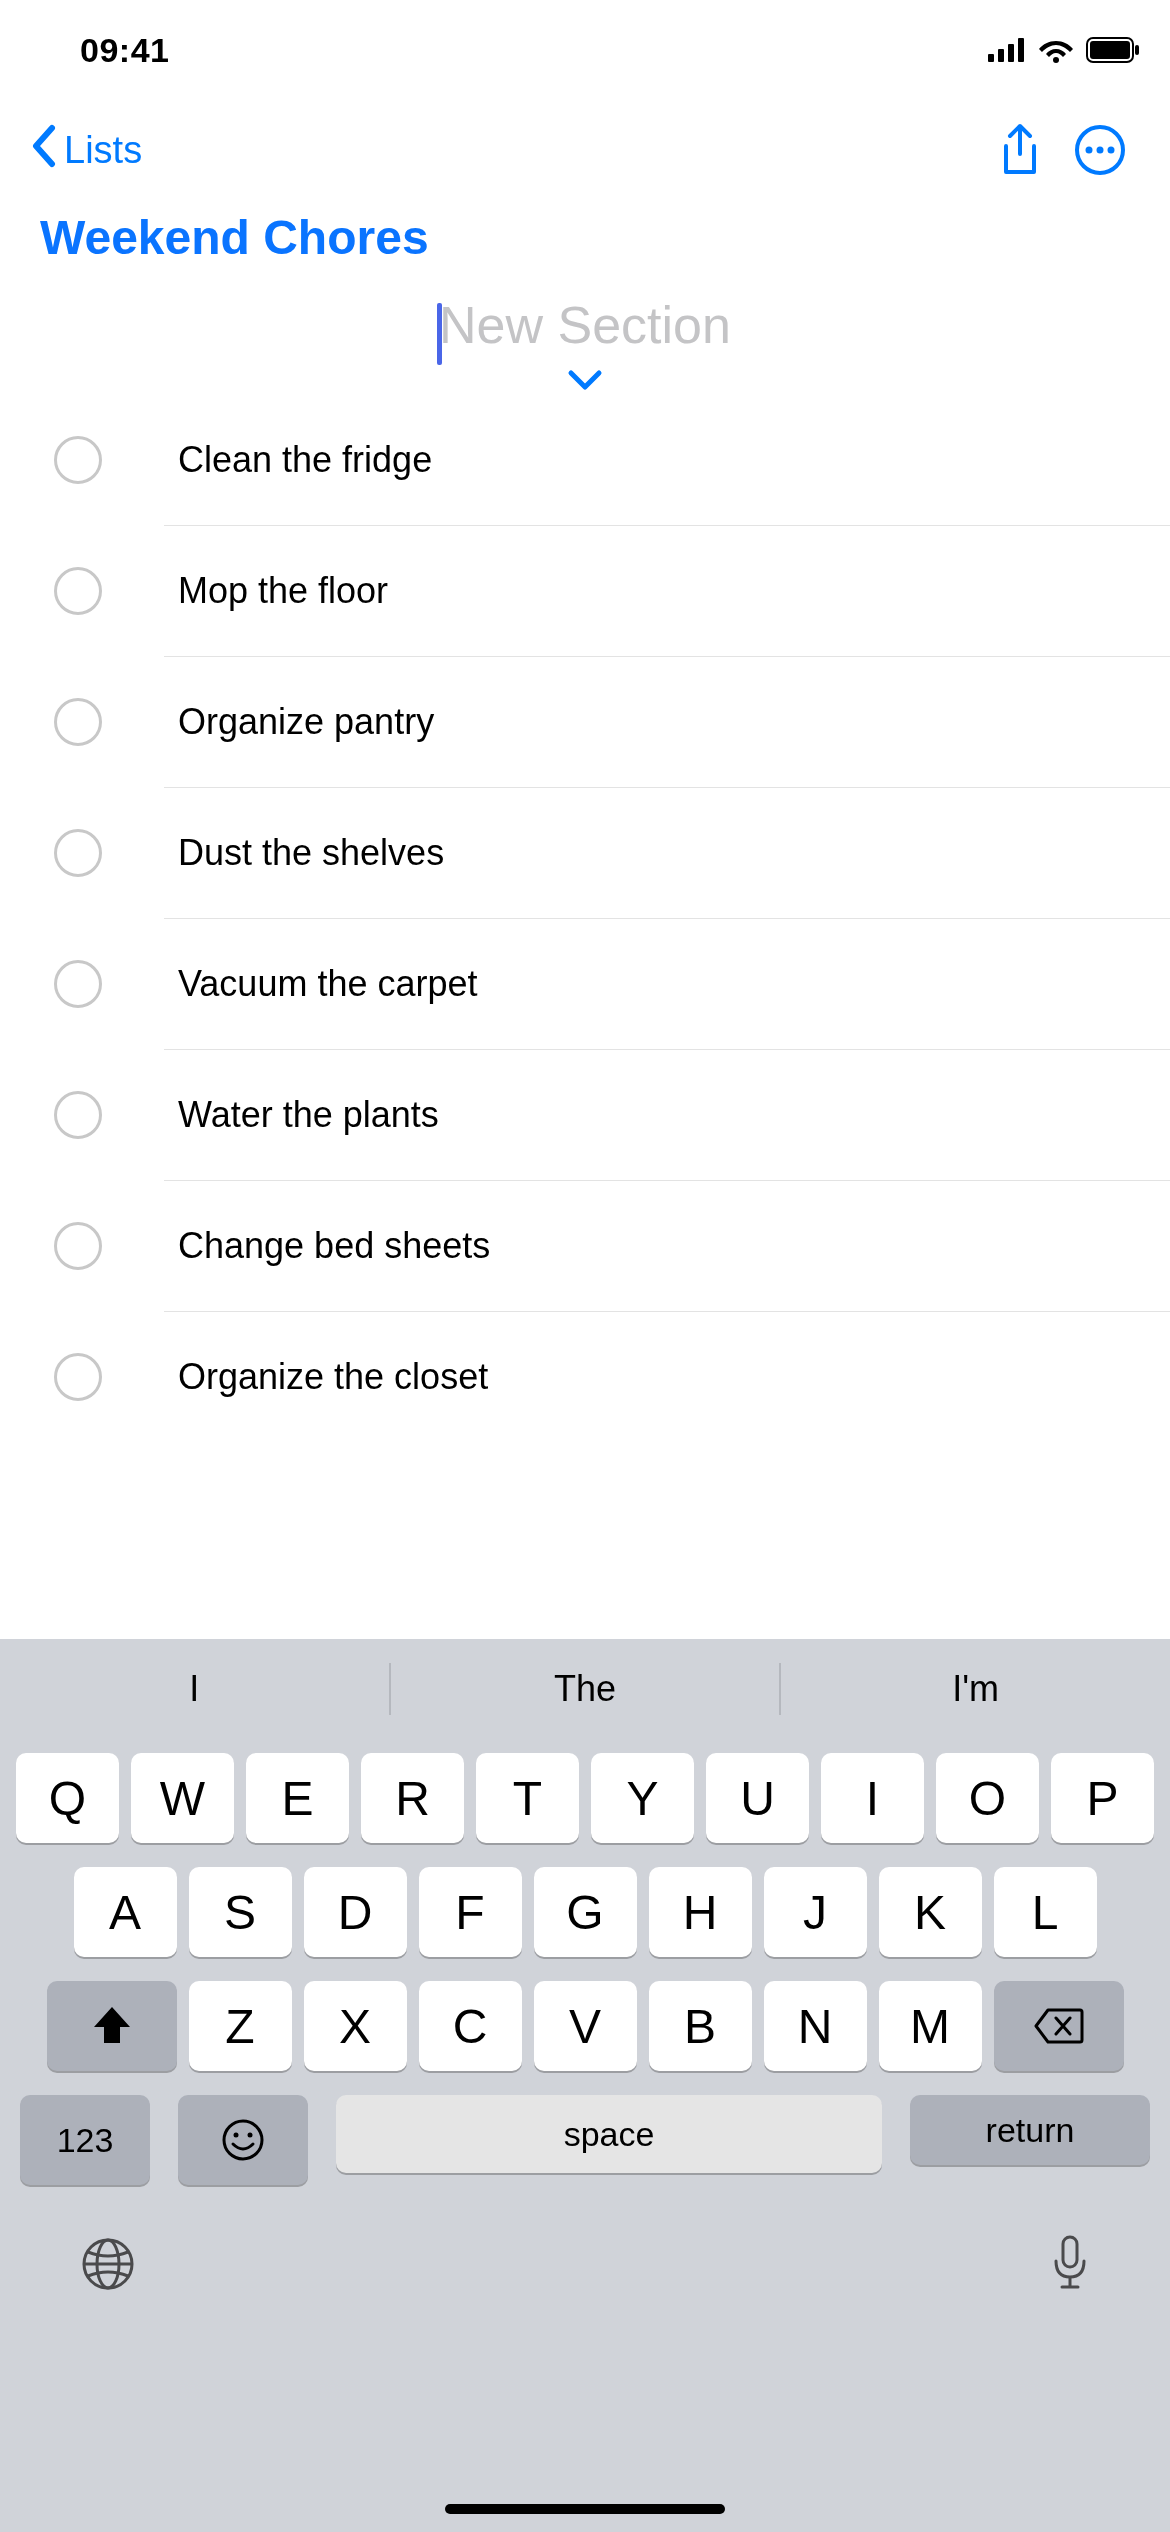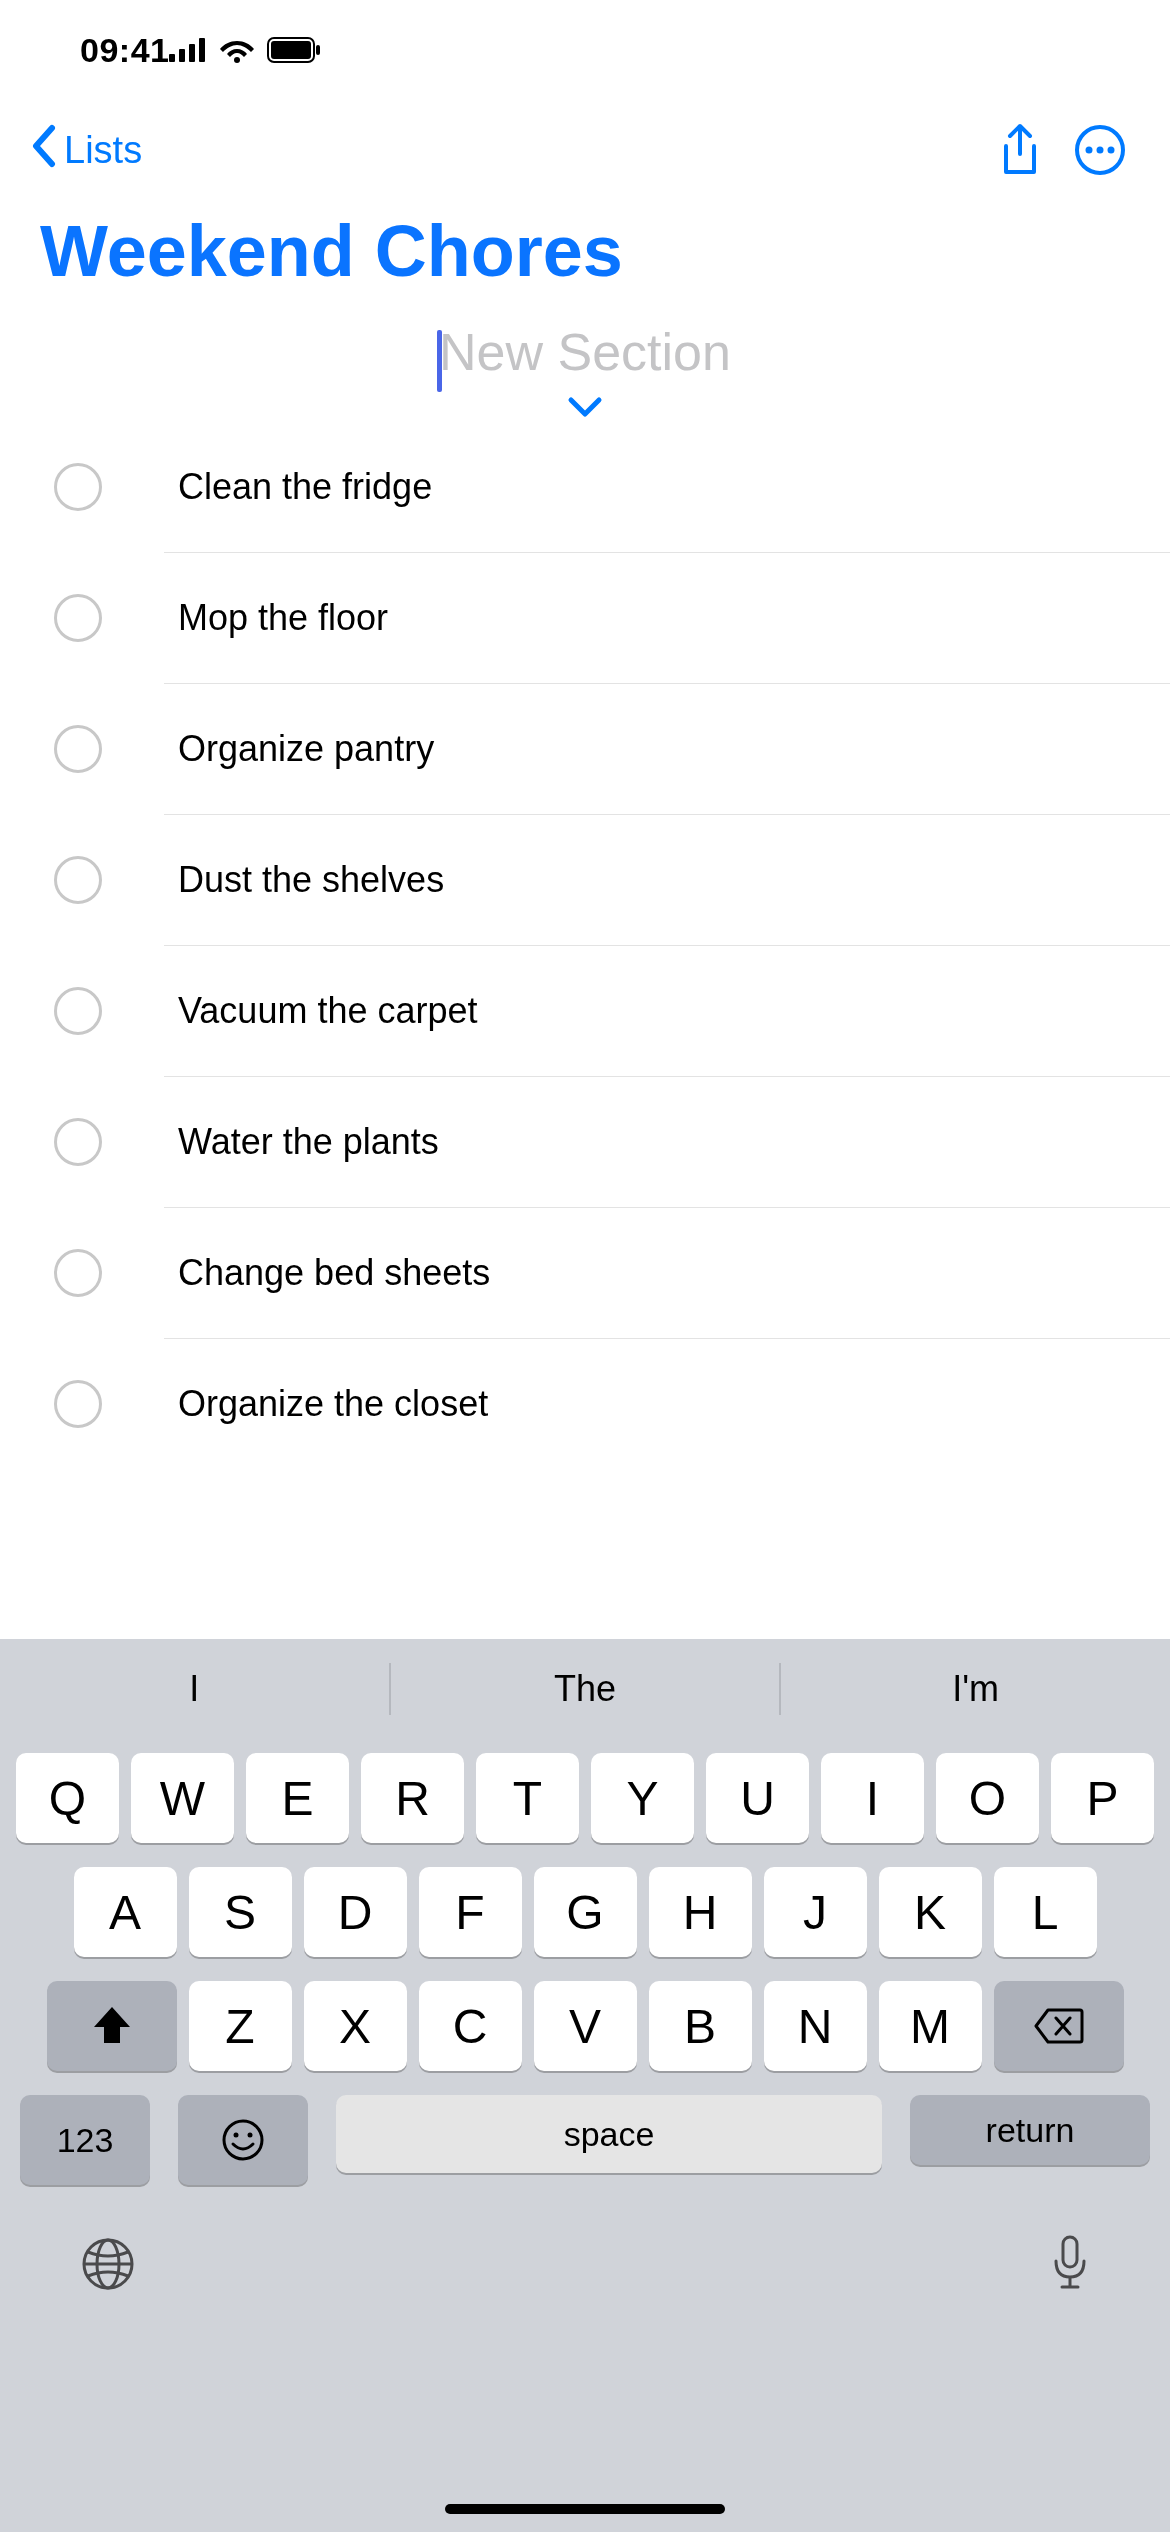--- a/index.html
+++ b/index.html
@@ -1,25 +1,25 @@
 <!DOCTYPE html>
 <html><head>
 <meta charset="utf-8">
 <style>
   * { box-sizing: border-box; margin: 0; padding: 0; }
   html, body { width: 1170px; height: 2532px; font-family: -apple-system, "Helvetica Neue", Arial, sans-serif; background: #fff; overflow: hidden; }
-  .status-bar { height: 100px; display: flex; align-items: center; padding: 0 28px 0 80px; }
+  .status-bar { height: 100px; display: flex; align-items: center; justify-content: space-between; padding: 0 28px 0 80px; }
   .status-time { font-size: 34px; font-weight: 600; letter-spacing: 0.5px; }
   .status-icons { display: flex; align-items: center; gap: 12px; }
   .nav-bar { height: 100px; display: flex; align-items: center; padding: 0 30px; text-align: right; }
   .back-btn { display: flex; align-items: center; color: #007aff; font-size: 38px; }
   .back-chevron { font-size: 52px; font-weight: 400; margin-right: 4px; }
   .nav-spacer { flex: 1; }
   .nav-icon-btn { width: 80px; height: 80px; display: flex; align-items: center; justify-content: center; color: #007aff; }
-  .page-title { font-size: 72px; font-weight: 700; color: #0a74ff; padding: 10px 40px 30px 40px; }
+  .page-title { font-size: 48px; font-weight: 700; color: #0a74ff; padding: 10px 40px 30px 40px; }
   .section-header { display: flex; align-items: center; padding: 0 40px; height: 100px; flex-direction: column; }
   .section-input-wrap { position: relative; flex: 0 0 auto; display: flex; align-items: center; }
   .section-placeholder { font-size: 52px; color: #c4c4c6; font-weight: 400; }
   .section-caret { position: absolute; left: -2px; top: 8px; width: 5px; height: 62px; background: #4a66e8; border-radius: 2px; }
   .section-spacer { flex: 1; }
   .section-chevron { color: #007aff; font-size: 40px; }
   .reminder-list { padding-left: 54px; }
   .reminder-item { display: flex; align-items: center; height: 130px; gap: 32px; }
   .reminder-circle { width: 48px; height: 48px; border: 3px solid #c8c8c8; border-radius: 50%; flex-shrink: 0; }
   .reminder-text { font-size: 36px; color: #000; margin-left: 44px; font-weight: 400; flex: 1; }

